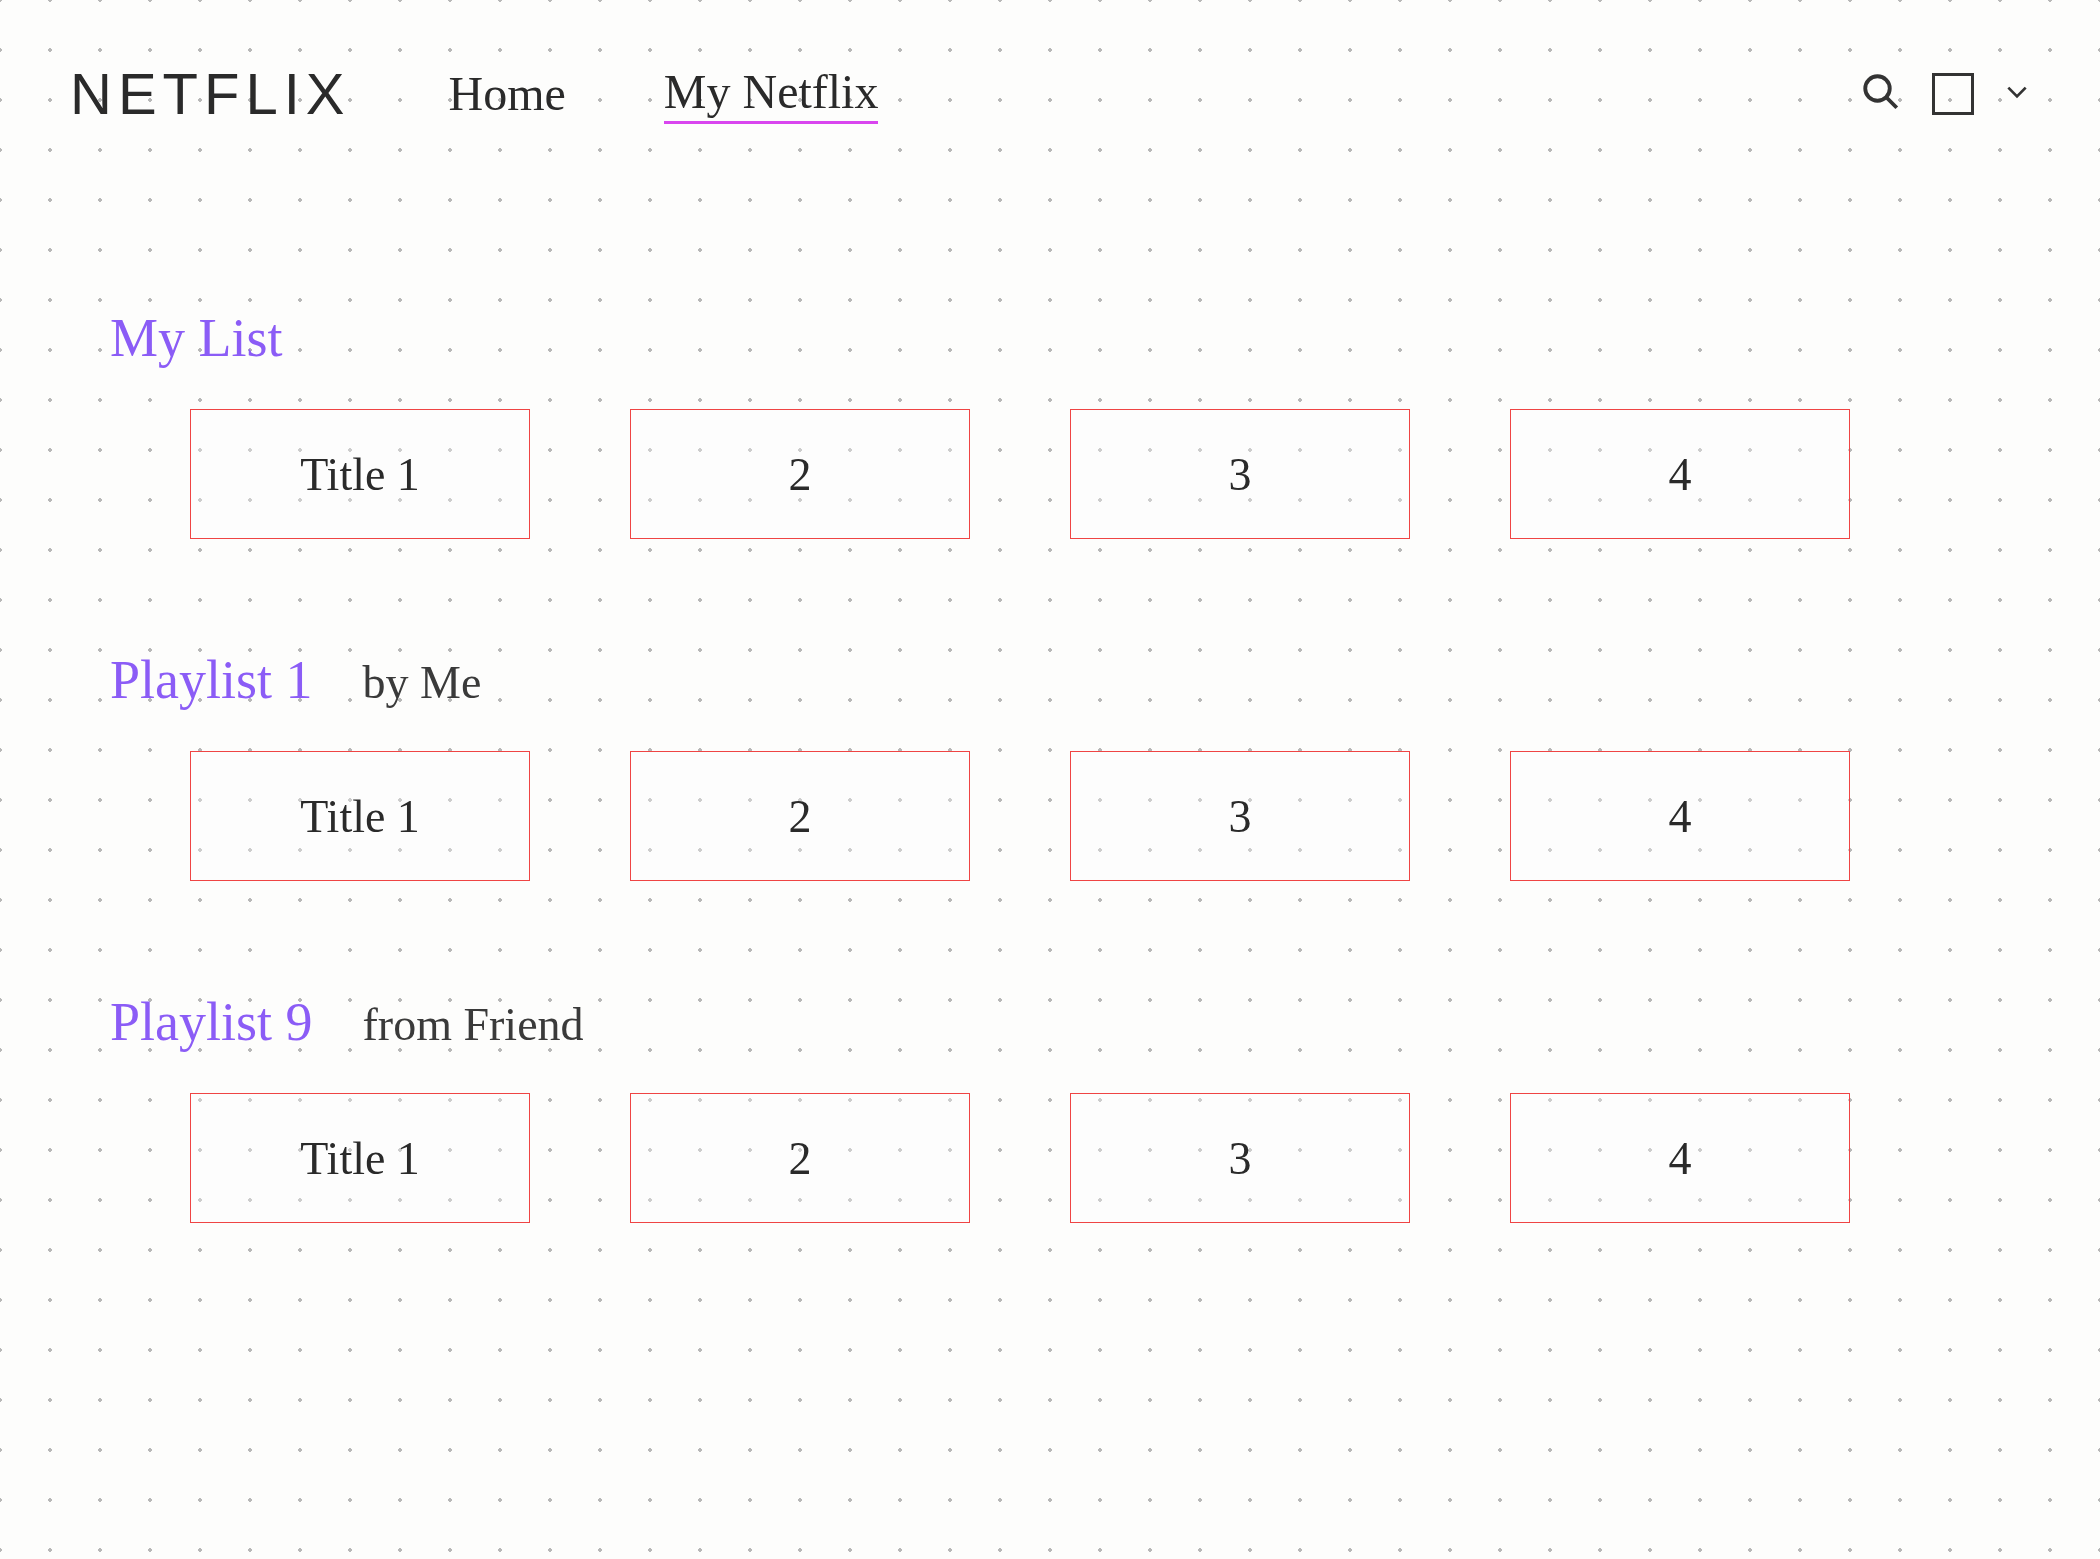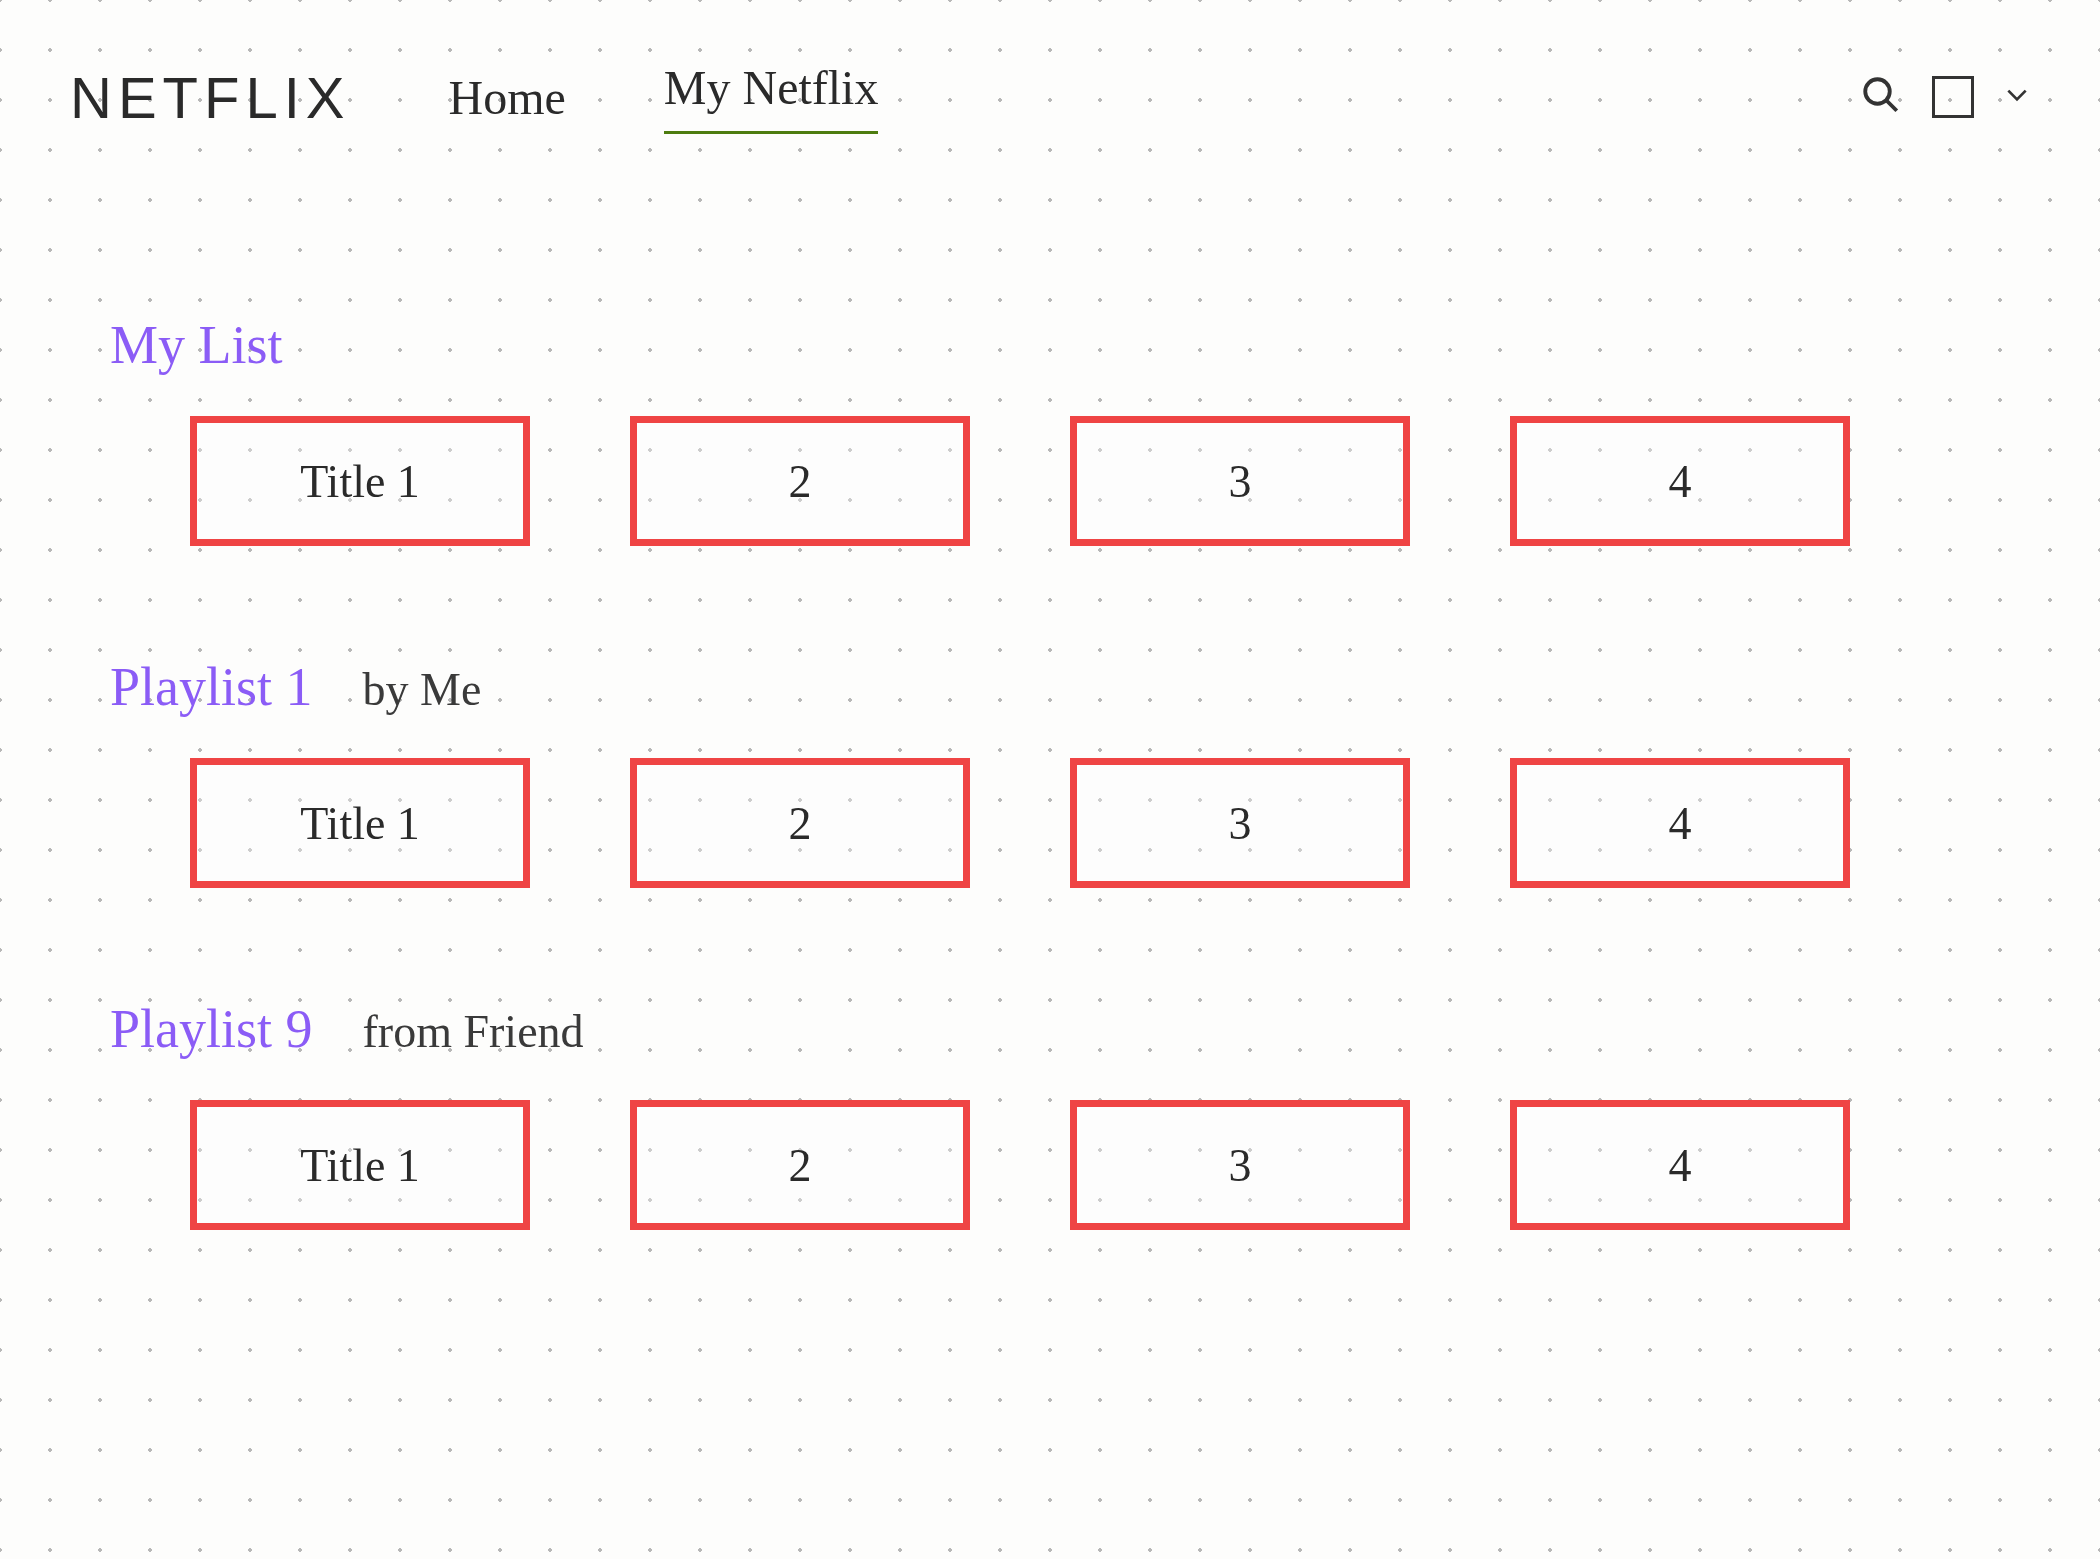--- a/index.html
+++ b/index.html
@@ -38,22 +38,22 @@
     }
 
     .nav-item {
       font-size: 48px;
       cursor: pointer;
       color: #2a2a2a;
       text-align: right;
     }
 
     .nav-item.active {
-      border-bottom: 3px solid #4d7c0f;
-      padding-bottom: 16px;
+      border-bottom: 3px solid #d946ef;
+      padding-bottom: 2px;
     }
 
     .header-right {
       margin-left: auto;
       display: flex;
       align-items: center;
       gap: 30px;
     }
 
     .search-icon svg,
@@ -93,21 +93,21 @@
 
     .row {
       display: flex;
       gap: 100px;
       padding-left: 120px;
     }
 
     .tile {
       width: 340px;
       height: 130px;
-      border: 7px solid #ef4444;
+      border: 1px solid #ef4444;
       display: flex;
       align-items: center;
       justify-content: center;
       font-size: 46px;
       color: #2a2a2a;
       cursor: pointer;
       background: rgba(255,255,255,0.3);
     }
   </style>
 </head>

